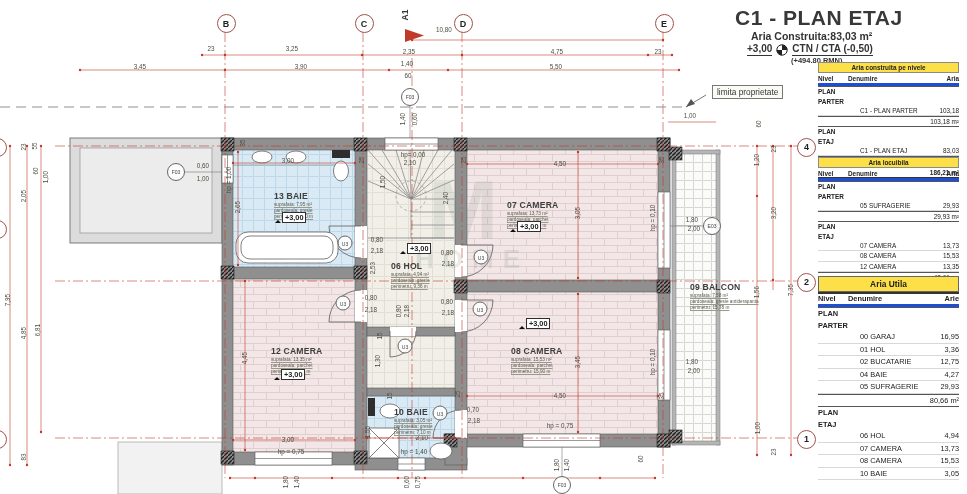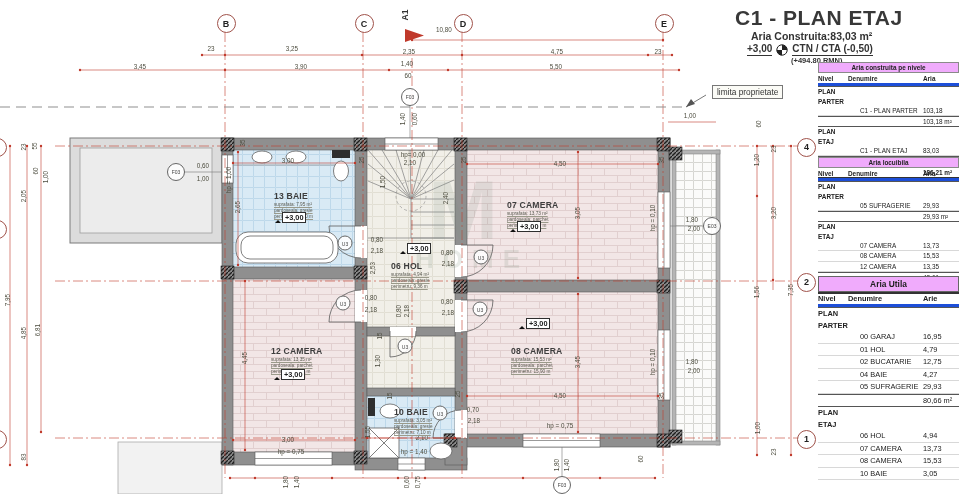--- a/index.html
+++ b/index.html
@@ -39,31 +39,31 @@
   #prop-label{position:absolute;left:712px;top:85px;border:1px solid #777;background:#fbfbf6;
        font-size:8.3px;color:#333;padding:1px 4px;}
   
   #a1-label{position:absolute;left:400px;top:10px;font-size:8.5px;font-weight:bold;color:#333;
        transform:rotate(-90deg);transform-origin:center;}
   
   #wm-letter{position:absolute;left:428px;top:168px;font-size:84px;font-weight:bold;color:rgba(125,145,128,.16);line-height:1;}
   #wm-word{position:absolute;left:415px;top:246px;font-size:26px;font-weight:bold;letter-spacing:9px;color:rgba(125,145,128,.18);line-height:1;}
   
   .tbl{position:absolute;left:818px;width:141px;font-size:6.4px;color:#222;}
-  .tbl .t-title{text-align:center;font-weight:bold;border:1px solid #8a8a8a;background:#f0abfc;
+  .tbl .t-title{text-align:center;font-weight:bold;border:1px solid #8a8a8a;background:#fde047;
        padding:1px 0;margin-bottom:1px;}
   .tbl .row{display:flex;line-height:1.45;border-bottom:.5px solid #d8d8d8;}
   .tbl .row.hdr{font-weight:bold;border-bottom:3px solid #1d4ed8;}
   .tbl .row.sec{font-weight:bold;border-top:1px solid #555;border-bottom:none;}
   .tbl .row.sub{border-top:.8px solid #555;font-weight:normal;border-bottom:none;}
   .tbl .row.tot{border-top:1.4px solid #333;font-weight:bold;border-bottom:2px solid #333;}
   .tbl .c-niv{width:30px;}
   .tbl .c-den{flex:1;padding-left:12px;}
   .tbl .c-den.noind{padding-left:0;}
-  .tbl .c-ar{width:36px;text-align:left;}
+  .tbl .c-ar{width:36px;text-align:right;}
   .tbl.big{font-size:7.4px;}
   .tbl.big .t-title{font-size:8.4px;padding:2px 0;border:1.4px solid #666;}
   .tbl.big .row{line-height:1.55;}
 </style>
 </head>
 <body>
 
 <div id="stage">
 
   <svg class="plan-svg" width="967" height="494" viewBox="0 0 967 494">
@@ -405,20 +405,21 @@
       <div class="dim v" style="left: 418px; top: 482px;">0,75</div>
       <div class="dim v" style="left: 557px; top: 465px;">1,80</div>
       <div class="dim v" style="left: 567px; top: 465px;">1,40</div>
       <div class="dim v" style="left: 641px; top: 459px;">60</div>
       <div class="room" style="left: 274px; top: 186px;"><b>13 BAIE</b><div class="rl">suprafata: 7,95 m²</div><div class="rl">pardoseala: gresie</div><div class="rl">perimetru: 11,50 m</div></div>
       <div class="room" style="left: 507px; top: 195px;"><b>07 CAMERA</b><div class="rl">suprafata: 13,73 m²</div><div class="rl">pardoseala: parchet</div><div class="rl">perimetru: 15,00 m</div></div>
       <div class="room" style="left: 391px; top: 256px;"><b>06 HOL</b><div class="rl">suprafata: 4,94 m²</div><div class="rl">pardoseala: gresie</div><div class="rl">perimetru: 9,36 m</div></div>
       <div class="room" style="left: 271px; top: 341px;"><b>12 CAMERA</b><div class="rl">suprafata: 13,35 m²</div><div class="rl">pardoseala: parchet</div><div class="rl">perimetru: 14,50 m</div></div>
       <div class="room" style="left: 394px; top: 402px;"><b>10 BAIE</b><div class="rl">suprafata: 3,05 m²</div><div class="rl">pardoseala: gresie</div><div class="rl">perimetru: 7,10 m</div></div>
       <div class="room" style="left: 511px; top: 341px;"><b>08 CAMERA</b><div class="rl">suprafata: 15,53 m²</div><div class="rl">pardoseala: parchet</div><div class="rl">perimetru: 15,90 m</div></div>
+      <div class="room" style="left: 690px; top: 277px;"><b>09 BALCON</b><div class="rl">suprafata: 7,58 m²</div><div class="rl">pardoseala: gresie antiderapanta</div><div class="rl">perimetru: 15,78 m</div></div>
       <div class="lvl" style="left: 282px; top: 212px;">+3,00</div>
       <div class="lvl" style="left: 517px; top: 221px;">+3,00</div>
       <div class="lvl" style="left: 407px; top: 243px;">+3,00</div>
       <div class="lvl" style="left: 281px; top: 369px;">+3,00</div>
       <div class="lvl" style="left: 526px; top: 318px;">+3,00</div>
       <div class="tag big" style="left: 410px; top: 97px;">F03</div>
       <div class="tag big" style="left: 176px; top: 172px;">F03</div>
       <div class="tag big" style="left: 562px; top: 485px;">F03</div>
       <div class="tag big" style="left: 712px; top: 226px;">E03</div>
       <div class="tag small" style="left: 345px; top: 243px;">U3</div>
@@ -536,21 +537,21 @@
           <div class="c-ar"></div>
         </div>
         <div class="row">
           <div class="c-niv"></div>
           <div class="c-den">00 GARAJ</div>
           <div class="c-ar">16,95</div>
         </div>
         <div class="row">
           <div class="c-niv"></div>
           <div class="c-den">01 HOL</div>
-          <div class="c-ar">4,79</div>
+          <div class="c-ar">3,36</div>
         </div>
         <div class="row">
           <div class="c-niv"></div>
           <div class="c-den">02 BUCATARIE</div>
           <div class="c-ar">12,75</div>
         </div>
         <div class="row">
           <div class="c-niv"></div>
           <div class="c-den">04 BAIE</div>
           <div class="c-ar">4,27</div>

